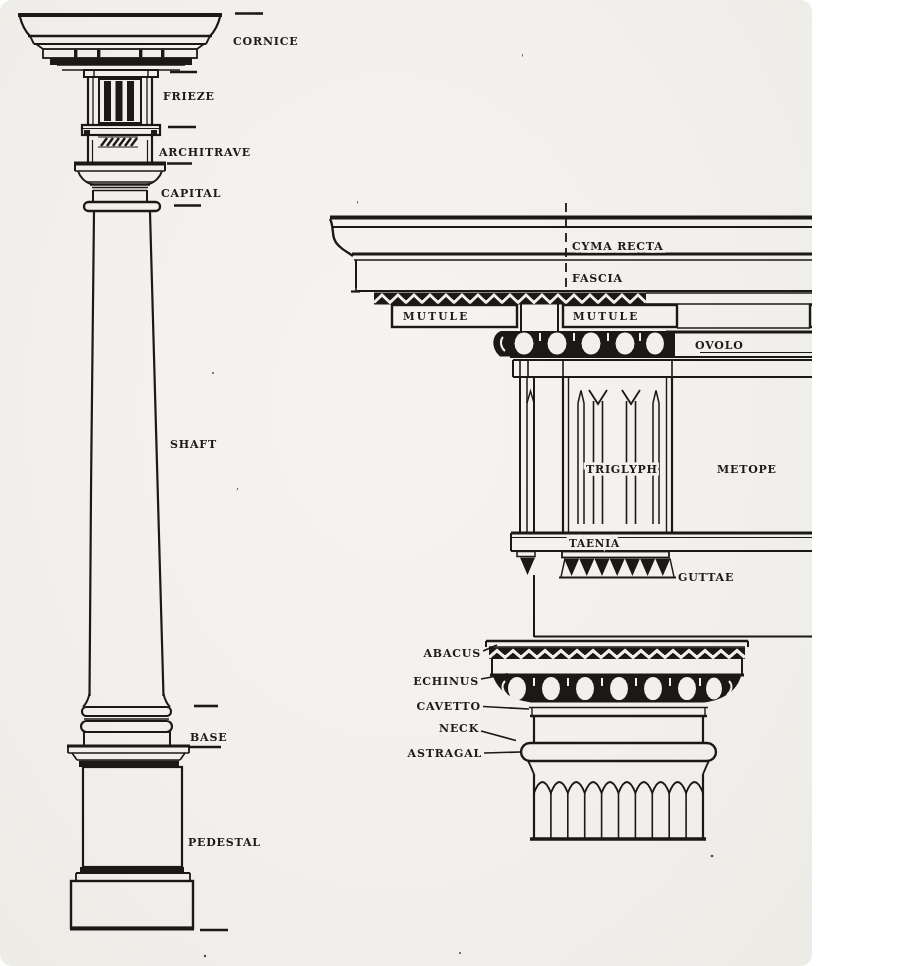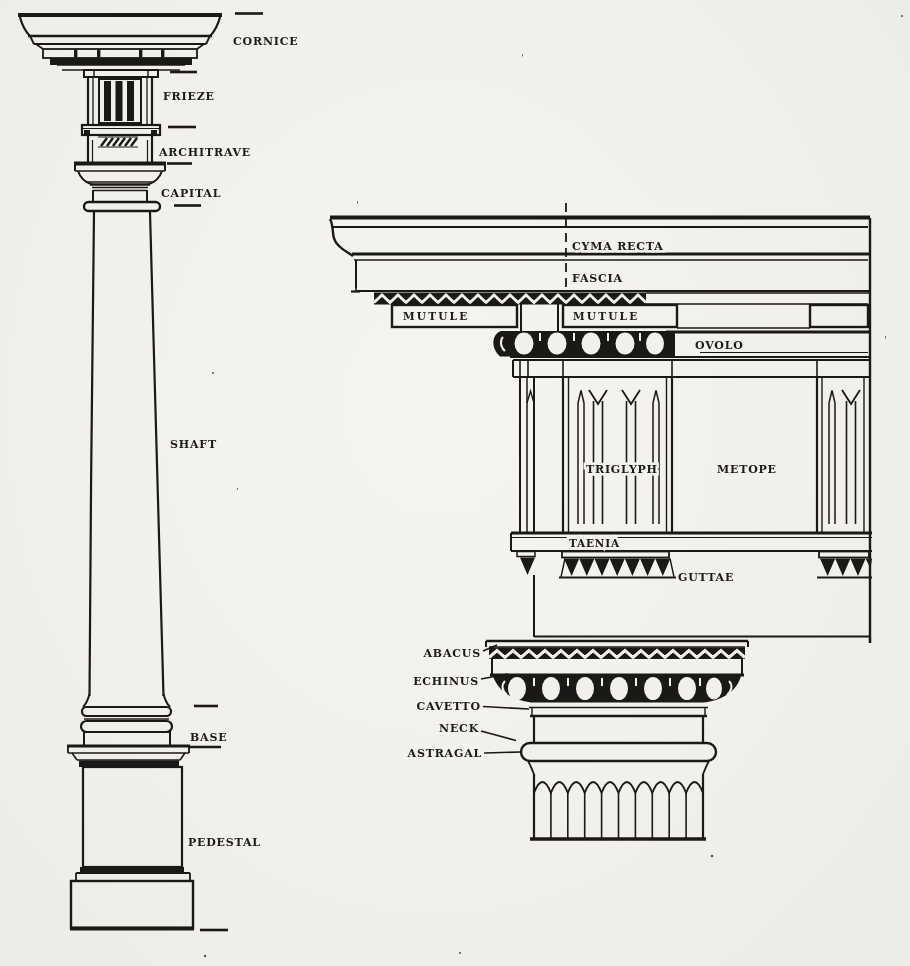--- a/index.html
+++ b/index.html
@@ -1,21 +1,22 @@
 <!DOCTYPE html>
 <html><head>
 <meta charset="utf-8">
 <style>
   html,body{margin:0;padding:0;}
   .page{
     position:relative;
-    width:910px;height:966px;
+    width:812px;height:966px;
     background:
       radial-gradient(ellipse at 48% 42%, #f6f4f0 0%, #f2f0ec 55%, #ecebe6 100%);
     overflow:hidden;
+    border-radius:12px;
   }
   svg{position:absolute;left:0;top:0;}
   text{
     font-family:"DejaVu Serif","Liberation Serif",serif;
     font-weight:bold;
     fill:#1d1b18;
     font-size:11px;
     letter-spacing:0.8px;
   }
   text.sm{font-size:10.5px;}

